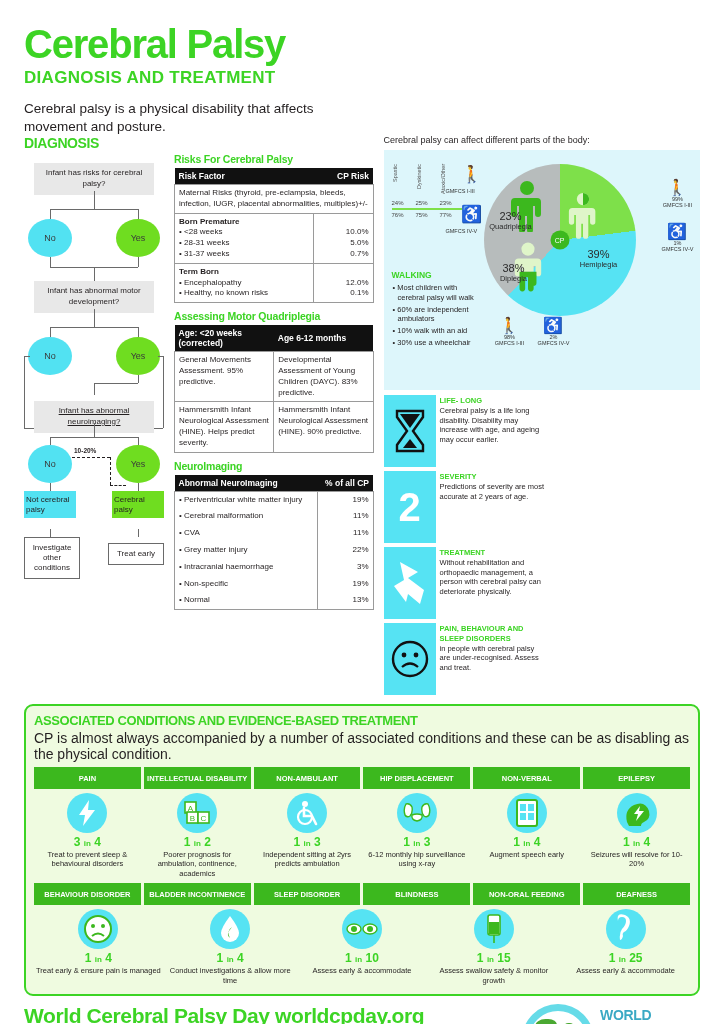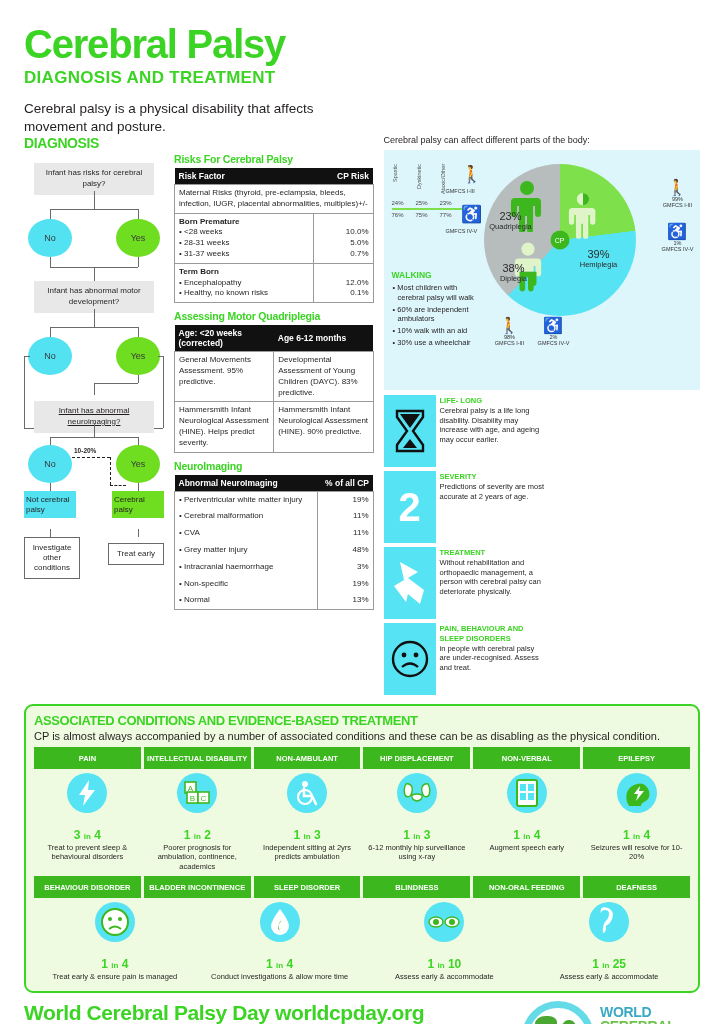--- a/index.html
+++ b/index.html
@@ -148,34 +148,34 @@
   .info-txt b { color:#3cd424; font-size:7.5px; display:block; }
 
   
   .assoc {
     margin-top:9px; border:2px solid #3cd424; border-radius:9px;
     background:#effbe0; padding:7px 8px 9px;
   }
   .assoc h3 {
     font-size:13px; color:#3cd424; font-weight:bold; letter-spacing:-0.4px;
   }
-  .assoc .lead { font-size:11px; color:#231f20; margin:2px 0 5px; }
+  .assoc .lead { font-size:14px; color:#231f20; margin:2px 0 5px; }
   .cond-row { display:flex; gap:3px; }
   .cond-row + .cond-head-row { margin-top:5px; }
   .cond-hd {
     flex:1; background:#3cb81e; color:#fff; font-size:7.5px; font-weight:bold;
     text-align:center; padding:4px 2px; line-height:1.2; min-height:22px;
     display:flex; align-items:center; justify-content:center;
   }
   .cond-cell { flex:1; text-align:center; padding:4px 2px 0; }
   .cond-circle {
     width:40px; height:40px; border-radius:50%; background:#56e3f3; margin:0 auto;
     display:flex; align-items:center; justify-content:center;
   }
-  .cond-ratio { font-size:12px; font-weight:bold; color:#3cd424; margin-top:15px; }
+  .cond-ratio { font-size:12px; font-weight:bold; color:#3cd424; margin-top:2px; }
   .cond-ratio .in { font-size:8px; }
   .cond-desc { font-size:7.5px; line-height:1.25; margin-top:1px; color:#231f20; }
 
   
   .footer { margin-top:8px; position:relative; }
   .f-title { font-size:21px; font-weight:bold; color:#3cd424; letter-spacing:-0.4px; }
   .logo { position:absolute; right:0; top:-4px; width:178px; height:82px; }
   .logo-globe {
     position:absolute; left:0; top:4px; width:72px; height:72px; border-radius:50%;
     border:7px solid #66dbe8; background:#fff;
@@ -339,21 +339,21 @@
           <tr>
               <td style="border-top:none;border-bottom:none">• <span>Cerebral malformation</span></td>
               <td class="right" style="border-top:none;border-bottom:none">11%</td>
             </tr>
           <tr>
               <td style="border-top:none;border-bottom:none">• <span>CVA</span></td>
               <td class="right" style="border-top:none;border-bottom:none">11%</td>
             </tr>
           <tr>
               <td style="border-top:none;border-bottom:none">• <span>Grey matter injury</span></td>
-              <td class="right" style="border-top:none;border-bottom:none">48%</td>
+              <td class="right" style="border-top:none;border-bottom:none">22%</td>
             </tr>
           <tr>
               <td style="border-top:none;border-bottom:none">• <span>Intracranial haemorrhage</span></td>
               <td class="right" style="border-top:none;border-bottom:none">3%</td>
             </tr>
           <tr>
               <td style="border-top:none;border-bottom:none">• <span>Non-specific</span></td>
               <td class="right" style="border-top:none;border-bottom:none">19%</td>
             </tr>
           <tr>
@@ -637,20 +637,31 @@
             <ellipse cx="24" cy="8" rx="7" ry="5" fill="#fff" stroke="#3cb81e" stroke-width="1.4"></ellipse>
             <circle cx="8" cy="8" r="3" fill="#3cb81e"></circle>
             <circle cx="24" cy="8" r="3" fill="#3cb81e"></circle>
           </svg>
         </div>
         <div class="cond-ratio"><span>1</span> <span class="in">in</span> <span>10</span></div>
         <div class="cond-desc">Assess early &amp; accommodate</div>
       </div>
       <div class="cond-cell">
         <div class="cond-circle">
+          <svg width="22" height="32" viewBox="0 0 22 32">
+            <rect x="5" y="2" width="12" height="20" rx="2" fill="#fff" stroke="#3cb81e" stroke-width="1.6"></rect>
+            <rect x="6" y="9" width="10" height="12" fill="#3cb81e"></rect>
+            <line x1="11" y1="22" x2="11" y2="30" stroke="#3cb81e" stroke-width="1.6"></line>
+          </svg>
+        </div>
+        <div class="cond-ratio"><span>1</span> <span class="in">in</span> <span>15</span></div>
+        <div class="cond-desc">Assess swallow safety &amp; monitor growth</div>
+      </div>
+      <div class="cond-cell">
+        <div class="cond-circle">
           <svg width="24" height="30" viewBox="0 0 24 30">
             <path d="M6 26 q-1 -7 2 -11 q4 -4 4 -8 a4 4 0 0 0 -8 0 q-2 -9 7 -6 q7 3 4 11 q-2 5 -5 6 q-2 1 -1 4 q-1 4 -3 4 z" fill="#fff"></path>
           </svg>
         </div>
         <div class="cond-ratio"><span>1</span> <span class="in">in</span> <span>25</span></div>
         <div class="cond-desc">Assess early &amp; accommodate</div>
       </div>
     </div>
   </div>
 

